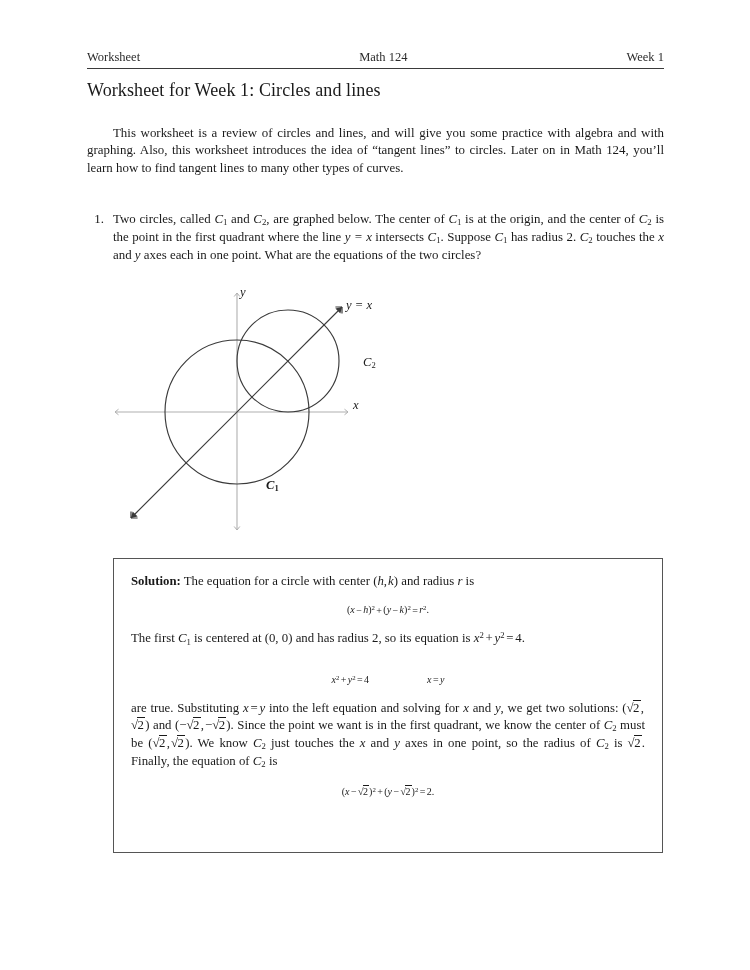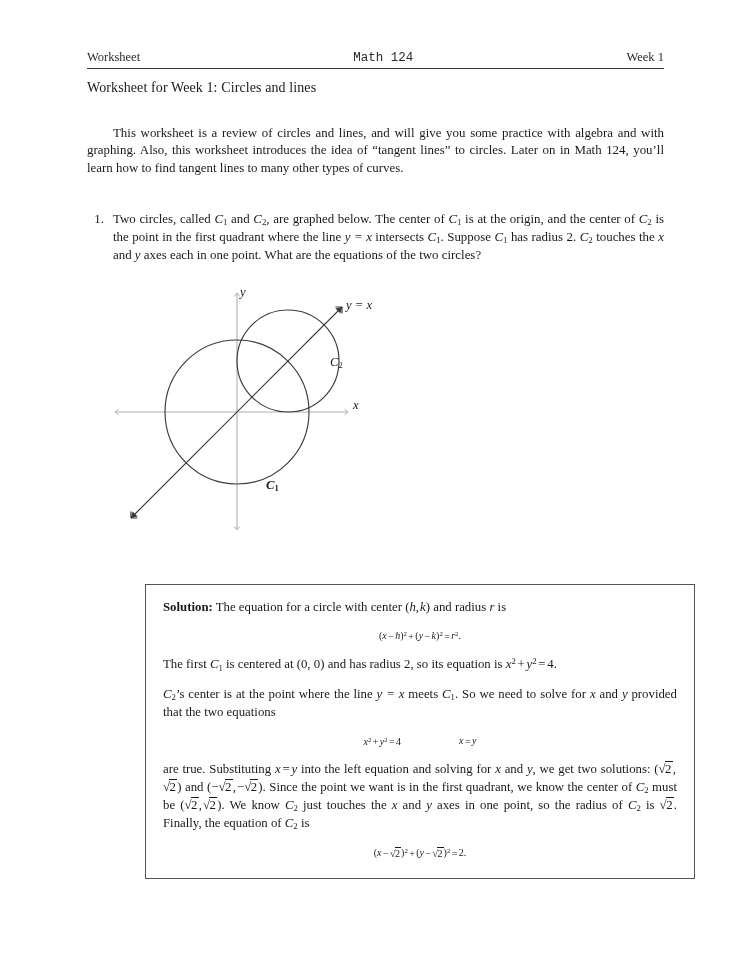--- a/index.html
+++ b/index.html
@@ -23,42 +23,42 @@
   }
 
   
   .runhead {
     position: absolute;
     left: 87px;
     top: 50px;
     width: 577px;
     display: flex;
     justify-content: space-between;
-    align-items: center;
+    align-items: flex-start;
     font-size: 12.5px;
     color: #2b2b2b;
   }
-  .runhead-center { flex: 1; text-align: center; font-family: Liberation Mono, monospace; }
+  .runhead-center { flex: 1; text-align: center; }
   .runhead-right { text-align: right; font-family: Liberation Serif, serif; }
   .runhead-rule {
     position: absolute;
     left: 87px;
     top: 68px;
     width: 577px;
     height: 1px;
     background: #3a3a3a;
   }
 
   
   .doc-title {
     position: absolute;
     left: 87px;
     top: 80px;
     width: 577px;
-    font-size: 14px;
+    font-size: 18px;
     font-weight: normal;
     letter-spacing: 0.1px;
     color: #1a1a1a;
   }
 
   
   .intro {
     position: absolute;
     left: 87px;
     top: 125px;
@@ -133,27 +133,26 @@
     position: absolute;
     font-size: 12.6px;
     color: #1a1a1a;
     white-space: nowrap;
   }
 
   
   .solbox {
     position: absolute;
     left: 113px;
-    top: 584px;
+    top: 558px;
     width: 550px;
     height: 295px;
     border: 1px solid #555;
     box-sizing: border-box;
     background: #fff;
-    margin-left: 32px;
   }
   .solbox-inner {
     padding: 14px 17px 10px 17px;
     font-size: 12.8px;
     line-height: 1.36;
   }
   .solbox p {
     margin: 0 0 0 0;
     text-align: justify;
   }
@@ -215,42 +214,41 @@
         <path d="M 21 235 L 21 228.4 M 21 235 L 27.6 235" stroke-width="1.2"></path>
         <path d="M 232 24 L 232 30.6 M 232 24 L 225.4 24" stroke-width="1.2"></path>
         <polygon points="21,235 27.6,233.4 22.6,228.4" fill="#3a3a3a" stroke="none"></polygon>
         <polygon points="232,24 225.4,25.6 230.4,30.6" fill="#3a3a3a" stroke="none"></polygon>
       </g>
     </svg>
 
     <span class="figlabel mi" style="left:130px; top:2px;">y</span>
     <span class="figlabel mi" style="left:243px; top:115px;">x</span>
     <span class="figlabel mi" style="left:236px; top:15px;">y = x</span>
-    <span class="figlabel" style="left:220px; top:72px;">
+    <span class="figlabel" style="left:253px; top:72px;">
       <span class="mi">C</span><sub class="msub">2</sub>
     </span>
     <span class="figlabel" style="left:156px; top:195px;font-weight:bold;">
       <span class="mi">C</span><sub class="msub">1</sub>
     </span>
   </div>
 
   <div class="solbox">
     <div class="solbox-inner">
 
       <p><span class="sol-lead">Solution:</span><span> The equation for a circle with center (<span class="mi">h</span>, <span class="mi">k</span>) and radius <span class="mi">r</span> is</span></p>
 
       <div class="displaymath">
         <span class="mn">(</span><span class="mi">x</span><span class="op">−</span><span class="mi">h</span><span class="mn">)</span><sup class="msup">2</sup><span class="op">+</span><span class="mn">(</span><span class="mi">y</span><span class="op">−</span><span class="mi">k</span><span class="mn">)</span><sup class="msup">2</sup><span class="op">=</span><span class="mi">r</span><sup class="msup">2</sup><span class="mn">.</span>
       </div>
 
       <p><span>The first </span><span class="mi">C</span><sub class="msub">1</sub><span> is centered at (0, 0) and has radius 2, so its equation is </span><span class="mi">x</span><sup class="msup">2</sup><span class="op">+</span><span class="mi">y</span><sup class="msup">2</sup><span class="op">=</span><span class="mn">4</span><span>.</span></p>
 
       <div class="para-gap"></div>
 
-      <p><span class="mi">C</span><sub class="msub">2</sub><span>’s center is at the point where the line </span><span class="mi">y = x</span><span> meets </span><span class="mi">C</span><sub class="msub">1</sub><span>. So we need to solve for <span class="mi">x</span> and <span class="mi">y</span> provided that the two equations</span></p>
 
       <div class="displaymath">
         <span><span class="mi">x</span><sup class="msup">2</sup><span class="op">+</span><span class="mi">y</span><sup class="msup">2</sup><span class="op">=</span><span class="mn">4</span></span><span class="gap"></span><span><span class="mi">x</span><span class="op">=</span><span class="mi">y</span></span>
       </div>
 
       <p>are true. Substituting <span class="mi">x</span><span class="op">=</span><span class="mi">y</span> into the left equation and solving for <span class="mi">x</span> and <span class="mi">y</span>, we get two solutions: (<span class="rad"><span class="radsym">√</span><span class="radband">2</span></span>, <span class="rad"><span class="radsym">√</span><span class="radband">2</span></span>) and (−<span class="rad"><span class="radsym">√</span><span class="radband">2</span></span>, −<span class="rad"><span class="radsym">√</span><span class="radband">2</span></span>). Since the point we want is in the first quadrant, we know the center of <span class="mi">C</span><sub class="msub">2</sub> must be (<span class="rad"><span class="radsym">√</span><span class="radband">2</span></span>, <span class="rad"><span class="radsym">√</span><span class="radband">2</span></span>). We know <span class="mi">C</span><sub class="msub">2</sub> just touches the <span class="mi">x</span> and <span class="mi">y</span> axes in one point, so the radius of <span class="mi">C</span><sub class="msub">2</sub> is <span class="rad"><span class="radsym">√</span><span class="radband">2</span></span>. Finally, the equation of <span class="mi">C</span><sub class="msub">2</sub> is</p>
 
       <div class="displaymath">
         <span class="mn">(</span><span class="mi">x</span><span class="op">−</span><span class="rad"><span class="radsym">√</span><span class="radband">2</span></span><span class="mn">)</span><sup class="msup">2</sup><span class="op">+</span><span class="mn">(</span><span class="mi">y</span><span class="op">−</span><span class="rad"><span class="radsym">√</span><span class="radband">2</span></span><span class="mn">)</span><sup class="msup">2</sup><span class="op">=</span><span class="mn">2</span><span class="mn">.</span>
       </div>

